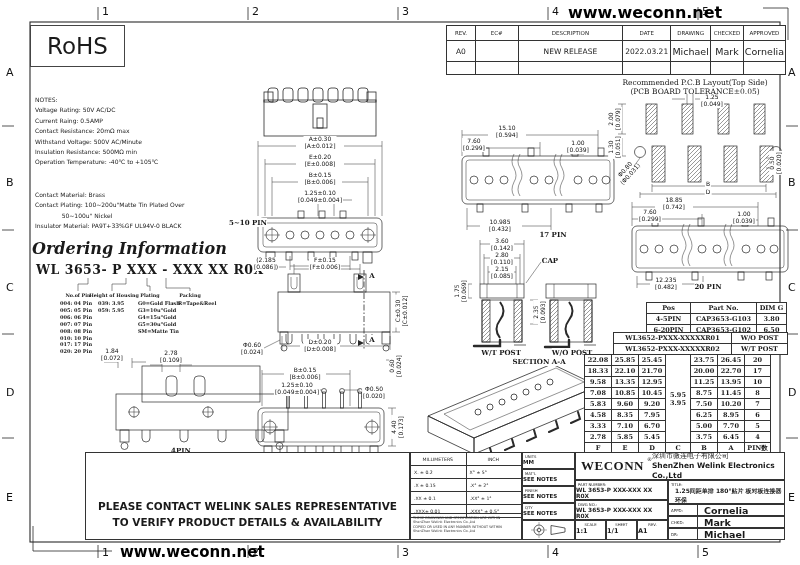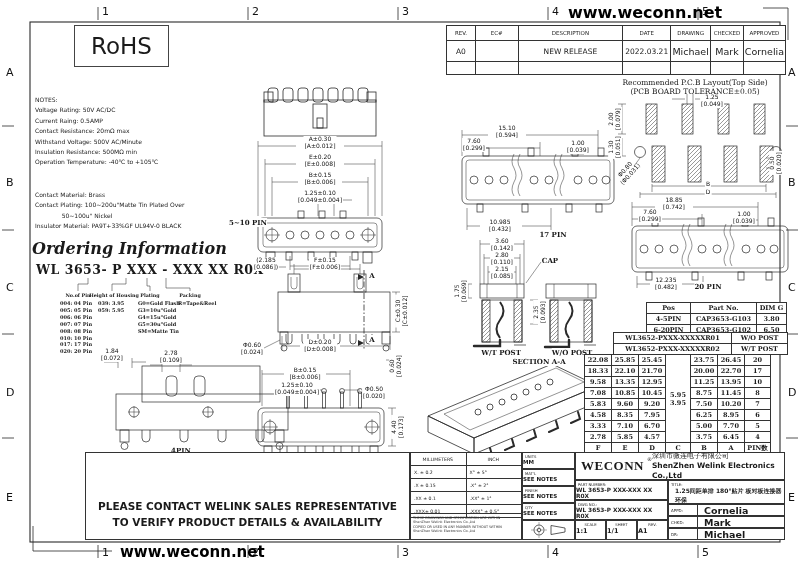--- a/index.html
+++ b/index.html
@@ -4,21 +4,21 @@
 <style>
   html,body{margin:0;padding:0;background:#fff;}
   .sheet{position:relative;width:800px;height:565px;background:#fff;overflow:hidden;
          font-family:"DejaVu Sans",sans-serif;color:#1a1a1a;}
   .abs{position:absolute;}
   svg{display:block;}
   .art{position:absolute;left:0;top:0;pointer-events:none;}
   .bmark{position:absolute;font-size:11px;color:#111;font-family:"DejaVu Sans",sans-serif;}
   .url{position:absolute;font-weight:bold;color:#000;font-family:"DejaVu Sans",sans-serif;}
   .rohs{position:absolute;left:30px;top:25px;width:93px;height:40px;border:1px solid #444;
-        display:flex;align-items:center;justify-content:center;font-size:23px;font-weight:500;background:#fff;margin-left:44px;}
+        display:flex;align-items:center;justify-content:center;font-size:23px;font-weight:500;background:#fff;}
   table{border-collapse:collapse;background:#fff;}
   td,th{border:1px solid #333;padding:0 1px;text-align:center;vertical-align:middle;
         font-family:"DejaVu Serif",serif;}
   .revtbl td,.revtbl th{font-family:"DejaVu Sans",sans-serif;}
   .revtbl th{font-size:5.5px;font-weight:normal;height:14px;}
   .revtbl td{font-size:7.5px;height:20px;}
   .revtbl td.big{font-size:9.5px;}
   .revtbl tr.empty td{height:12px;}
   .seritbl td,.seritbl th{font-size:6.5px;font-weight:bold;height:10px;}
   .notes{position:absolute;font-size:6px;line-height:10.4px;white-space:pre-line;color:#222;}
@@ -608,21 +608,21 @@
           <td>3.33</td>
         <td>7.10</td>
         <td>6.70</td>
         <td>5.00</td>
         <td>7.70</td>
         <td>5</td>
         </tr>
     <tr>
           <td>2.78</td>
         <td>5.85</td>
-        <td>4.57</td>
+        <td>5.45</td>
         <td>3.75</td>
         <td>6.45</td>
         <td>4</td>
         </tr>
     <tr>
           <th>F</th>
         <th>E</th>
         <th>D</th>
         <th>C</th>
         <th>B</th>

